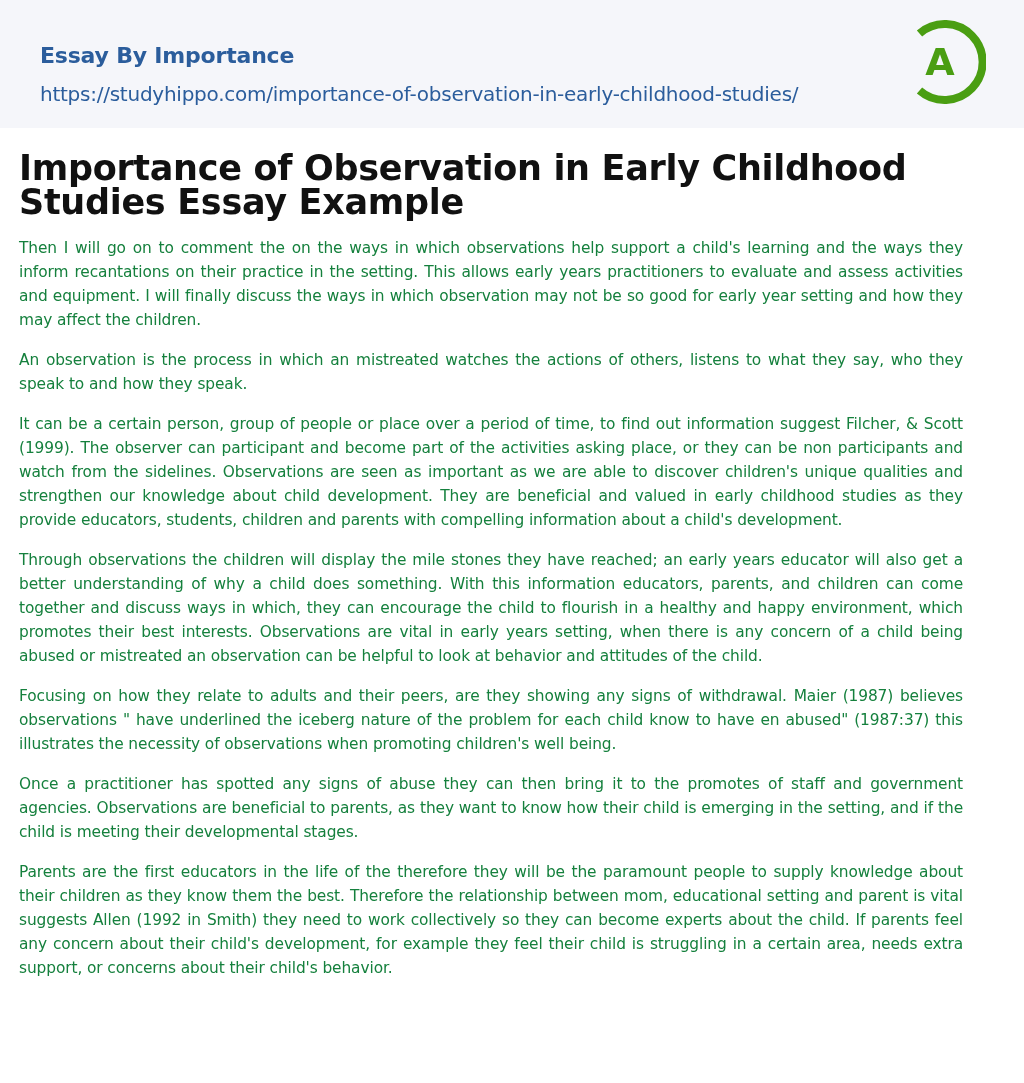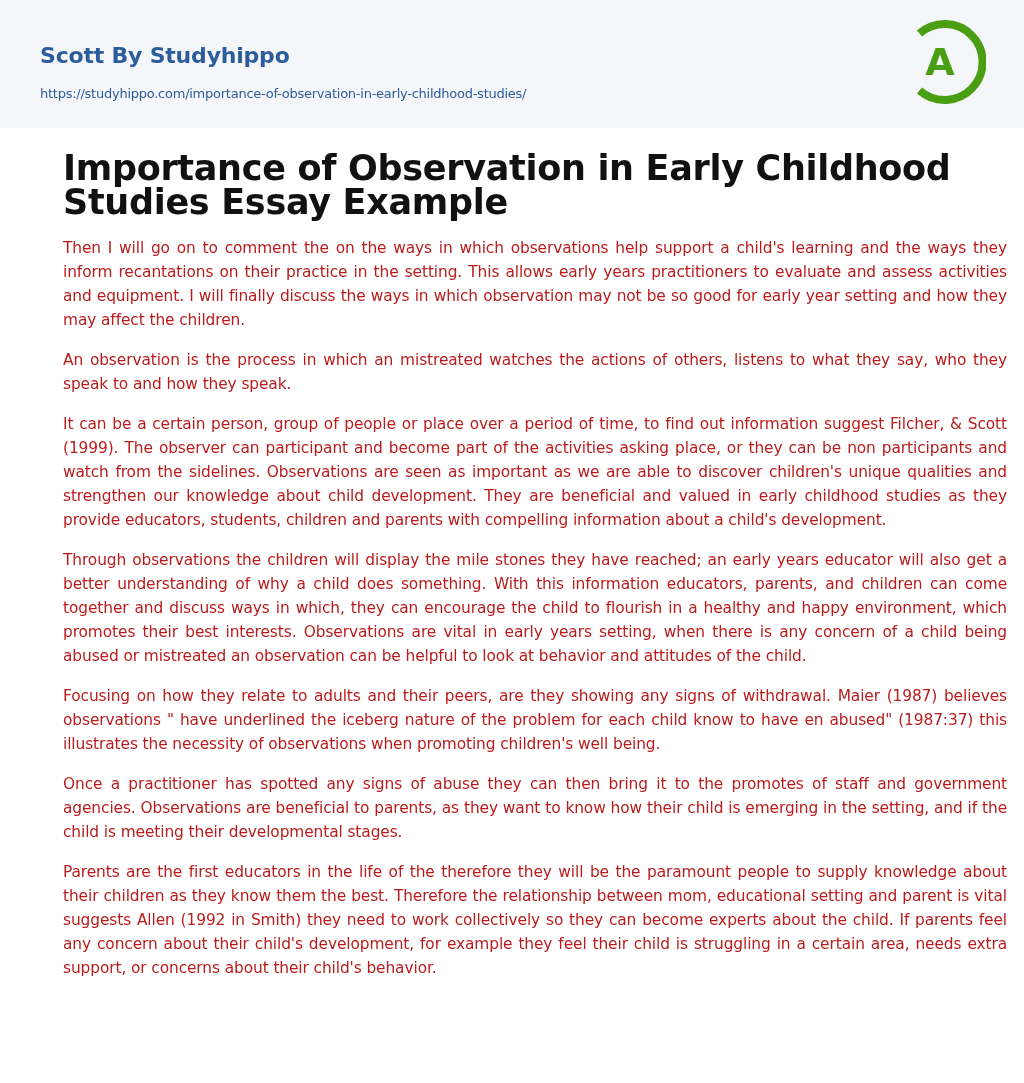--- a/index.html
+++ b/index.html
@@ -27,66 +27,66 @@
       font-weight: bold;
       color: #2b5d9c;
       letter-spacing: -0.2px;
       line-height: 30px;
       text-decoration: none;
     }
     .source-url {
       position: absolute;
       left: 40px;
       top: 84px;
-      font-size: 13px;
+      font-size: 20px;
       color: #2b5d9c;
       line-height: 20px;
       text-decoration: none;
       letter-spacing: -0.25px;
     }
     .logo {
       position: absolute;
       left: 900px;
       top: 19px;
       width: 86px;
       height: 86px;
       display: block;
     }
     .logo svg { display: block; }
     .content {
-      padding: 0 63px;
+      padding: 0 19px;
     }
     .page-title {
       margin-top: 23px;
       font-family: "DejaVu Sans", "Liberation Sans", sans-serif;
       font-size: 35px;
       font-weight: bold;
       line-height: 34px;
       color: #111111;
       letter-spacing: -0.3px;
       width: 944px;
     }
     .essay-body {
       margin-top: 17px;
       width: 944px;
     }
     .essay-body p {
       font-size: 15.4px;
       line-height: 24px;
       text-align: justify;
       margin-bottom: 16px;
-      color: #b91c1c;
+      color: #15803d;
       letter-spacing: -0.1px;
     }
   </style>
 </head>
 <body>
 
 <header class="site-header">
-  <a class="brand-title">Scott By Studyhippo</a>
+  <a class="brand-title">Essay By Importance</a>
   <a class="source-url">https://studyhippo.com/importance-of-observation-in-early-childhood-studies/</a>
   <a class="logo">
     <svg width="86" height="86" viewBox="0 0 86 86">
 
       <path d="M 19.5 14.5 A 38 38 0 1 1 19.5 71.5" fill="none" stroke="#4a9e12" stroke-width="8" stroke-linecap="butt"></path>
       <text x="40" y="56" text-anchor="middle" font-family="DejaVu Sans, sans-serif" font-size="38" font-weight="bold" fill="#4a9e12">A</text>
     </svg>
   </a>
 </header>
 

